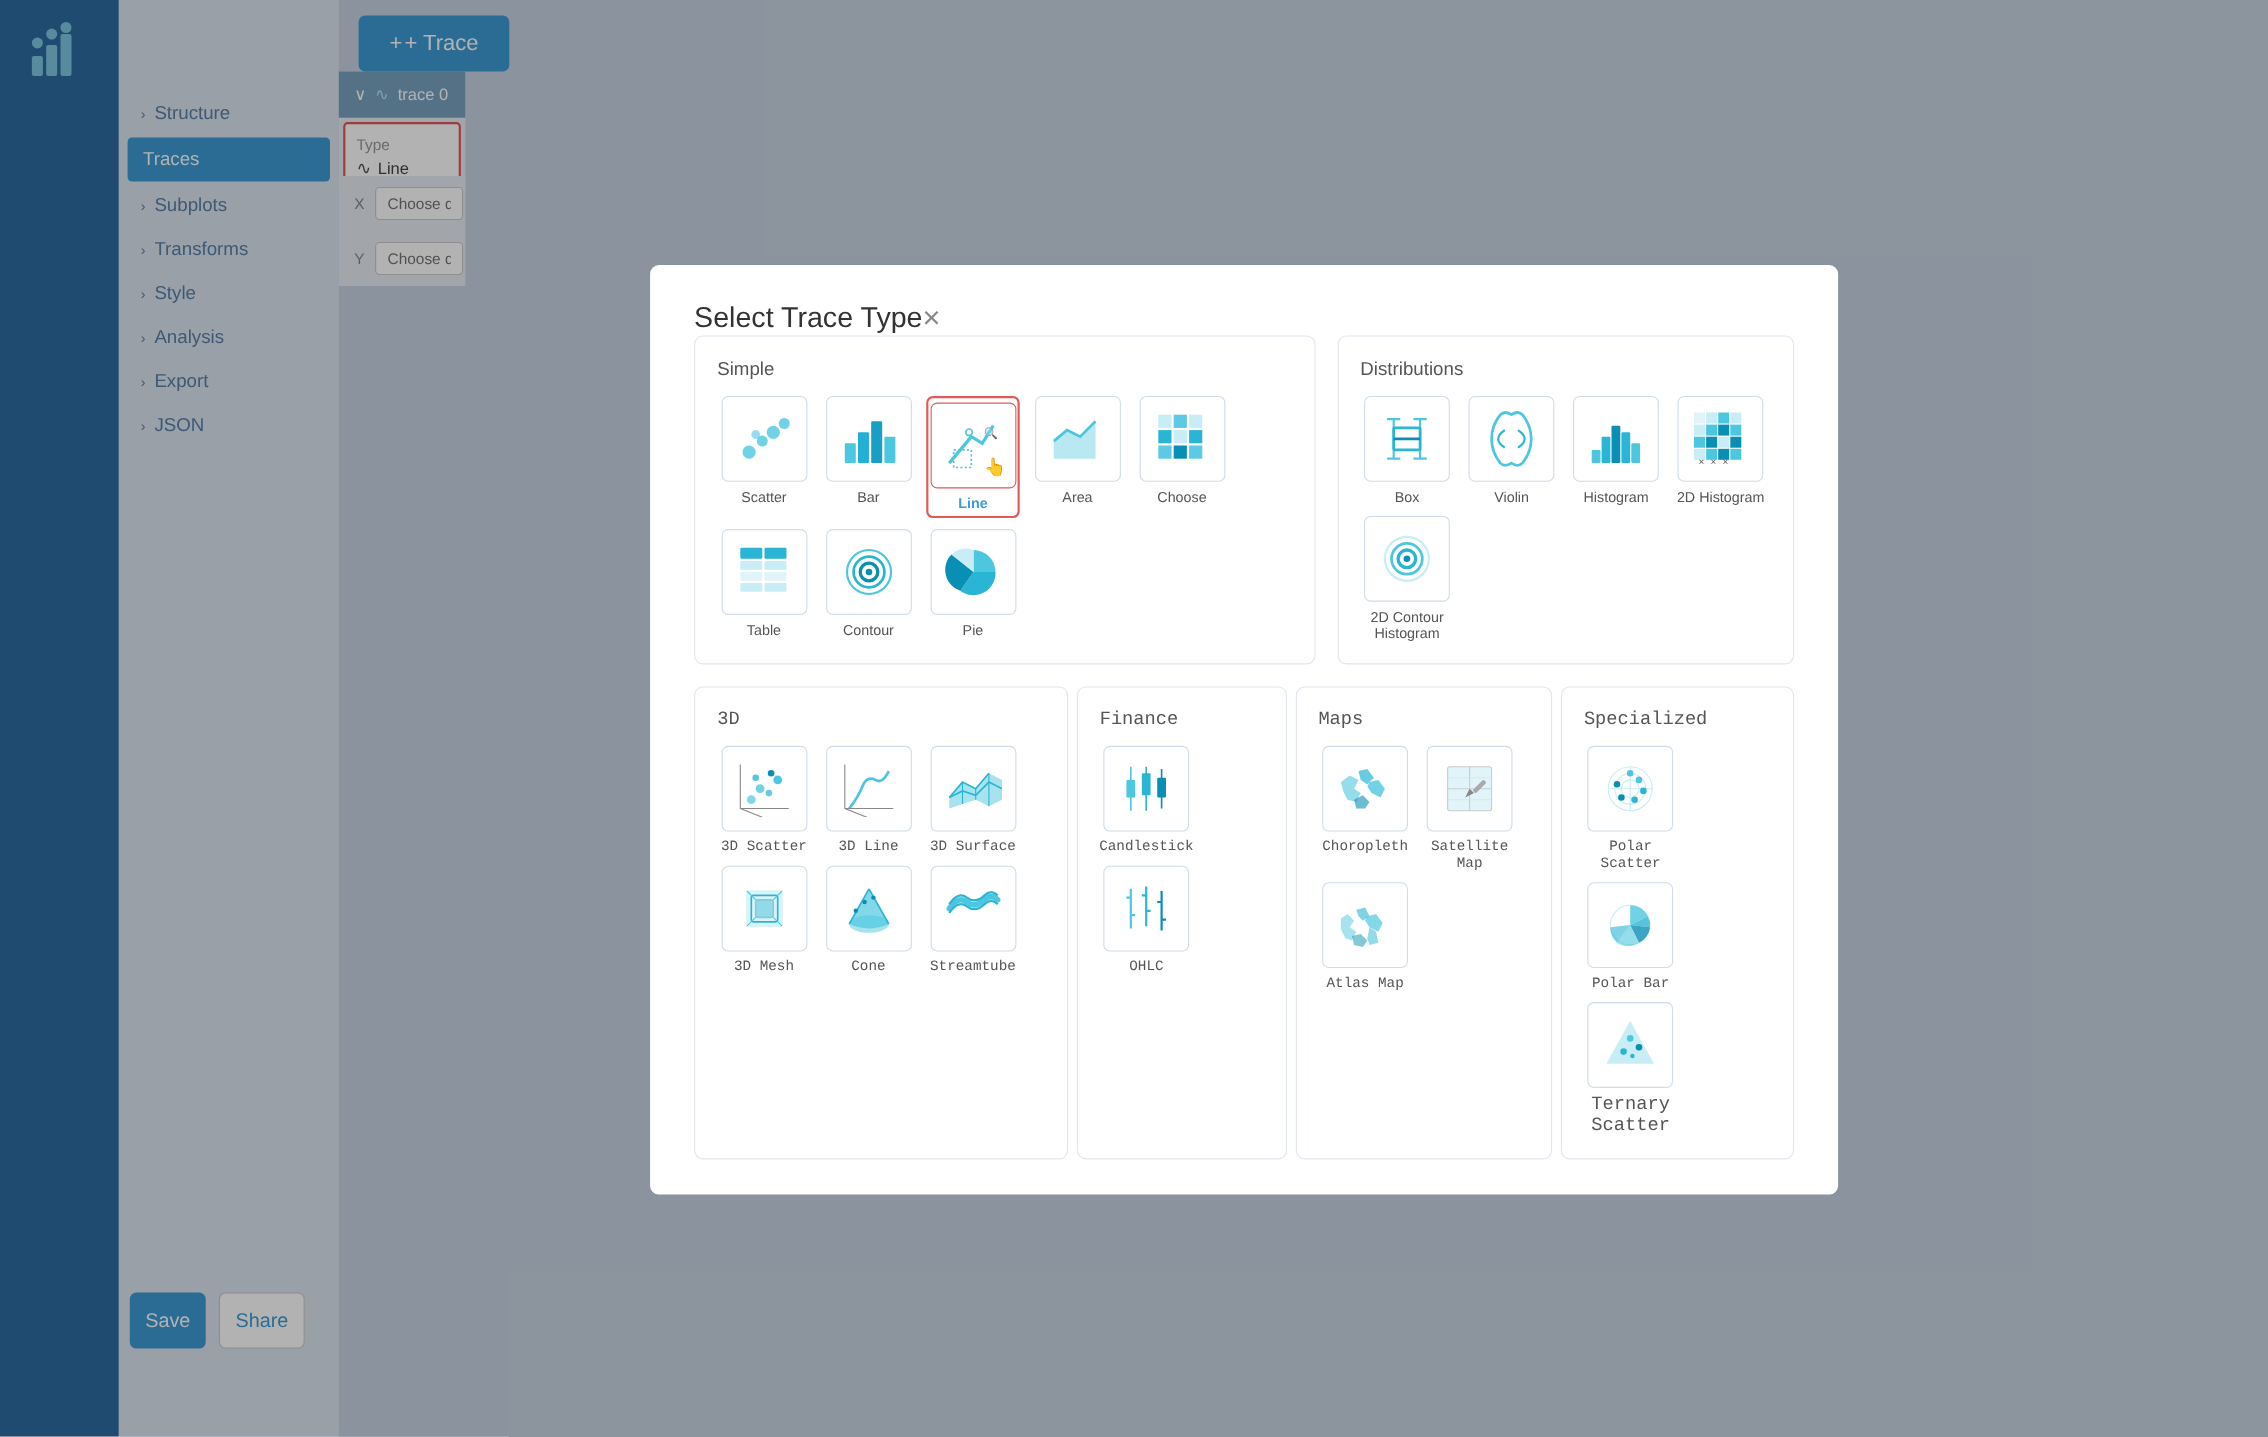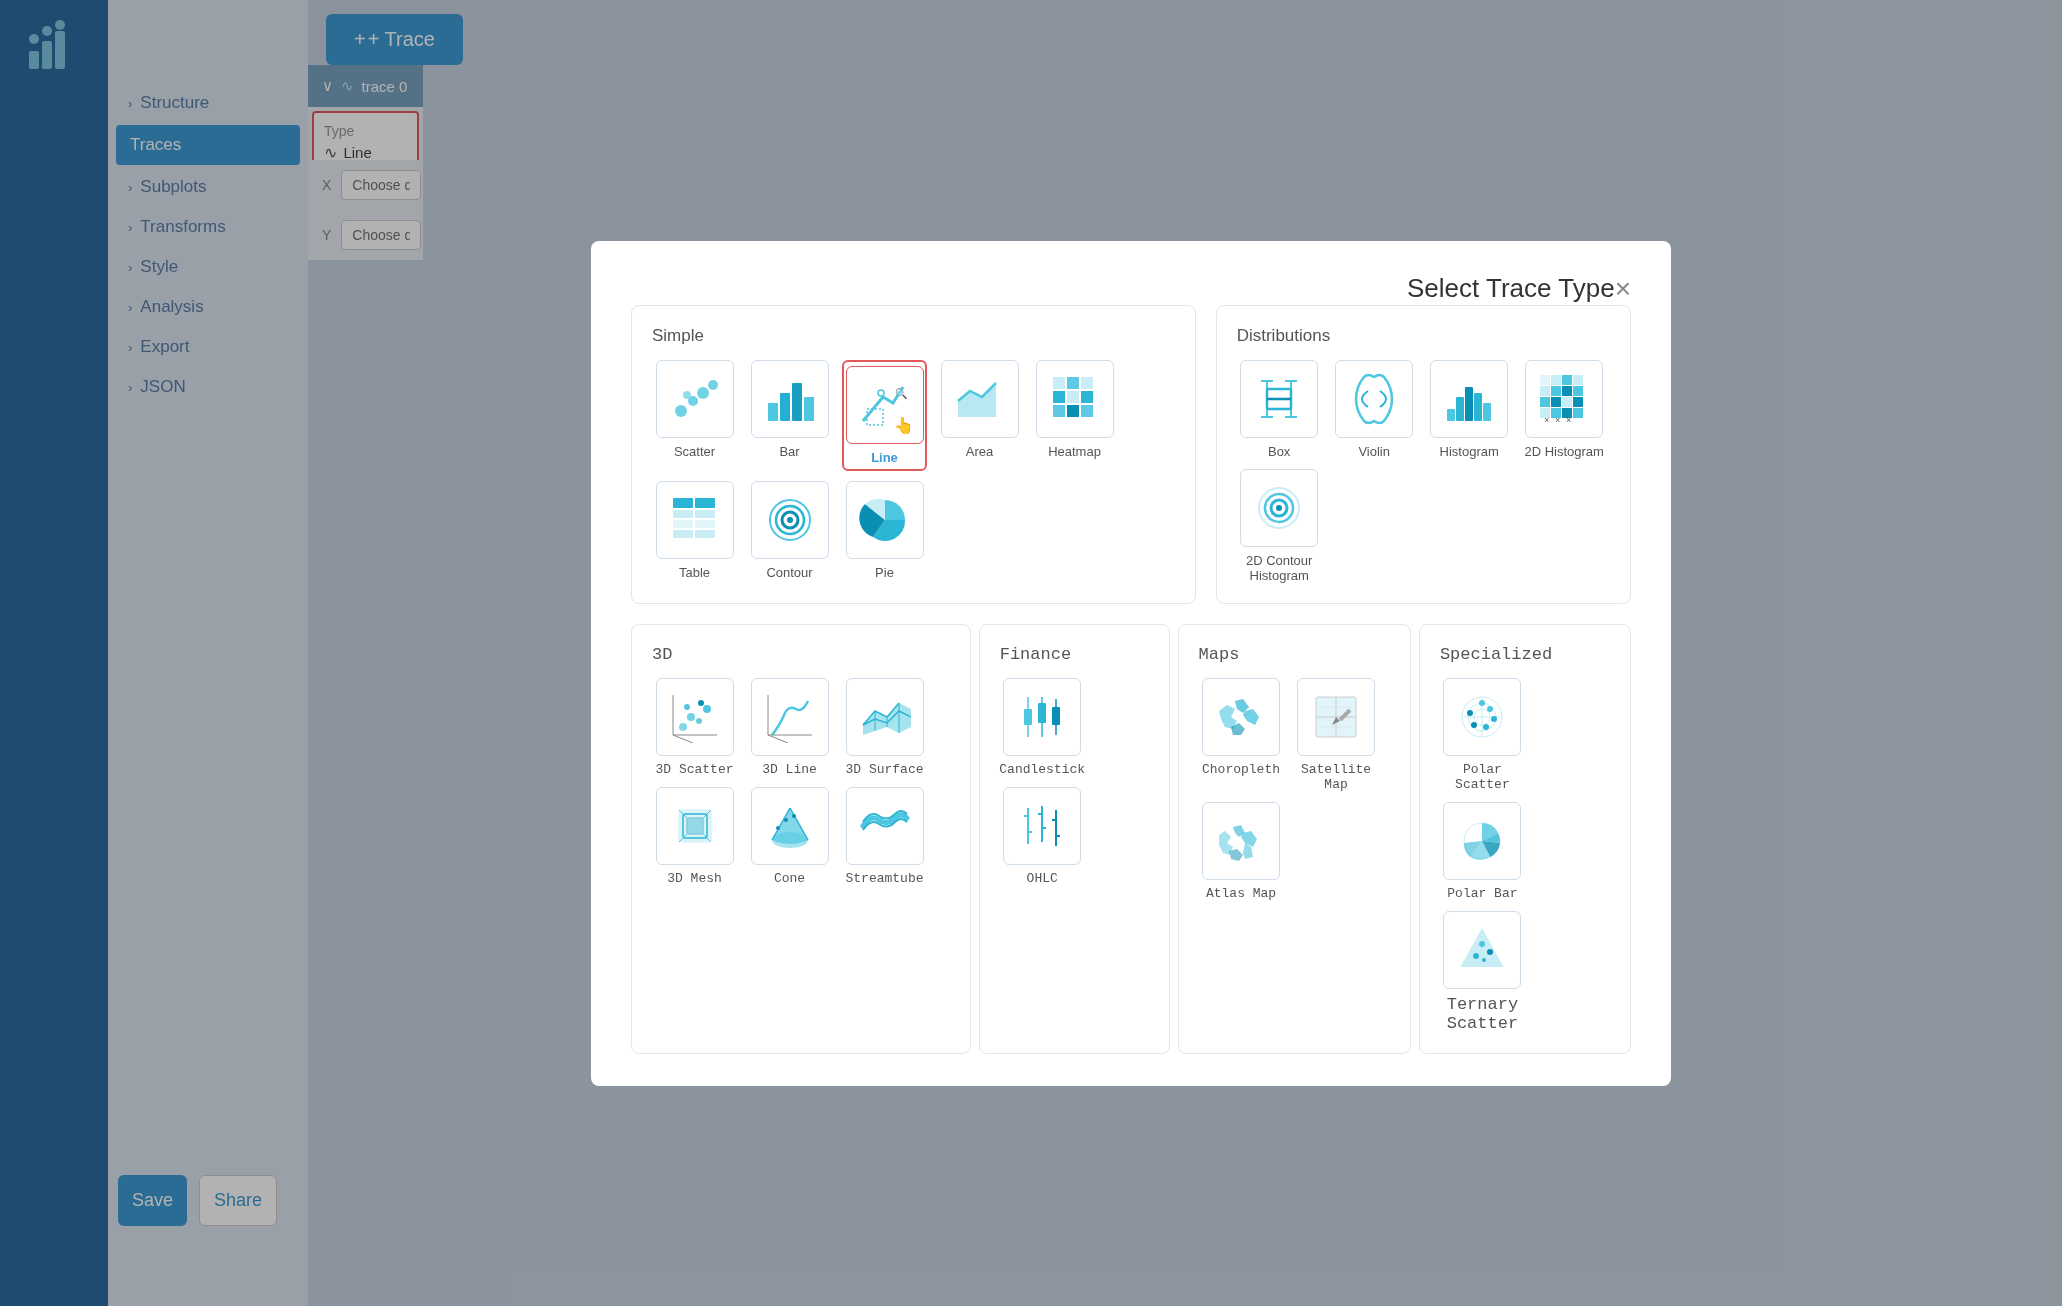--- a/index.html
+++ b/index.html
@@ -32,21 +32,21 @@
     .modal {
       background: white;
       border-radius: 8px;
       width: 1080px;
       max-height: 900px;
       overflow-y: auto;
       padding: 32px 40px;
       position: relative;
     }
     .modal-header {
-      display: flex; justify-content: flex-end; align-items: center;
+      display: flex; justify-content: flex-start; align-items: center;
     }
     .modal-title {
       font-size: 26px; color: #333; font-weight: 500;
     }
     .modal-close {
       background: none; border: none; font-size: 28px; color: #888; cursor: pointer;
     }
 
     
     svg { display: block; }
@@ -214,21 +214,21 @@
                 <rect x="18" y="4" width="12" height="12" fill="#5dc9e4"></rect>
                 <rect x="32" y="4" width="12" height="12" fill="#c8edf7"></rect>
                 <rect x="4" y="18" width="12" height="12" fill="#2ab5d4"></rect>
                 <rect x="18" y="18" width="12" height="12" fill="#c8edf7"></rect>
                 <rect x="32" y="18" width="12" height="12" fill="#2ab5d4"></rect>
                 <rect x="4" y="32" width="12" height="12" fill="#5dc9e4"></rect>
                 <rect x="18" y="32" width="12" height="12" fill="#0a8fb4"></rect>
                 <rect x="32" y="32" width="12" height="12" fill="#5dc9e4"></rect>
               </svg>
             </div>
-            <span style="font-size:13px;color:#555;">Heatmap</span>
+            <span style="font-size:13px;color:#555;">Choose</span>
           </div>
 
           <div style="display:flex;flex-direction:column;align-items:center;width:85px;cursor:pointer;">
             <div style="width:78px;height:78px;border:1px solid #d0dce8;border-radius:6px;display:flex;align-items:center;justify-content:center;background:white;margin-bottom:6px;">
               <svg width="52" height="52" viewBox="0 0 52 52">
                 <rect x="4" y="4" width="20" height="10" rx="1" fill="#2ab5d4"></rect>
                 <rect x="26" y="4" width="20" height="10" rx="1" fill="#2ab5d4"></rect>
                 <rect x="4" y="16" width="20" height="8" rx="1" fill="#c8edf7"></rect>
                 <rect x="26" y="16" width="20" height="8" rx="1" fill="#c8edf7"></rect>
                 <rect x="4" y="26" width="20" height="8" rx="1" fill="#e0f4fa"></rect>

